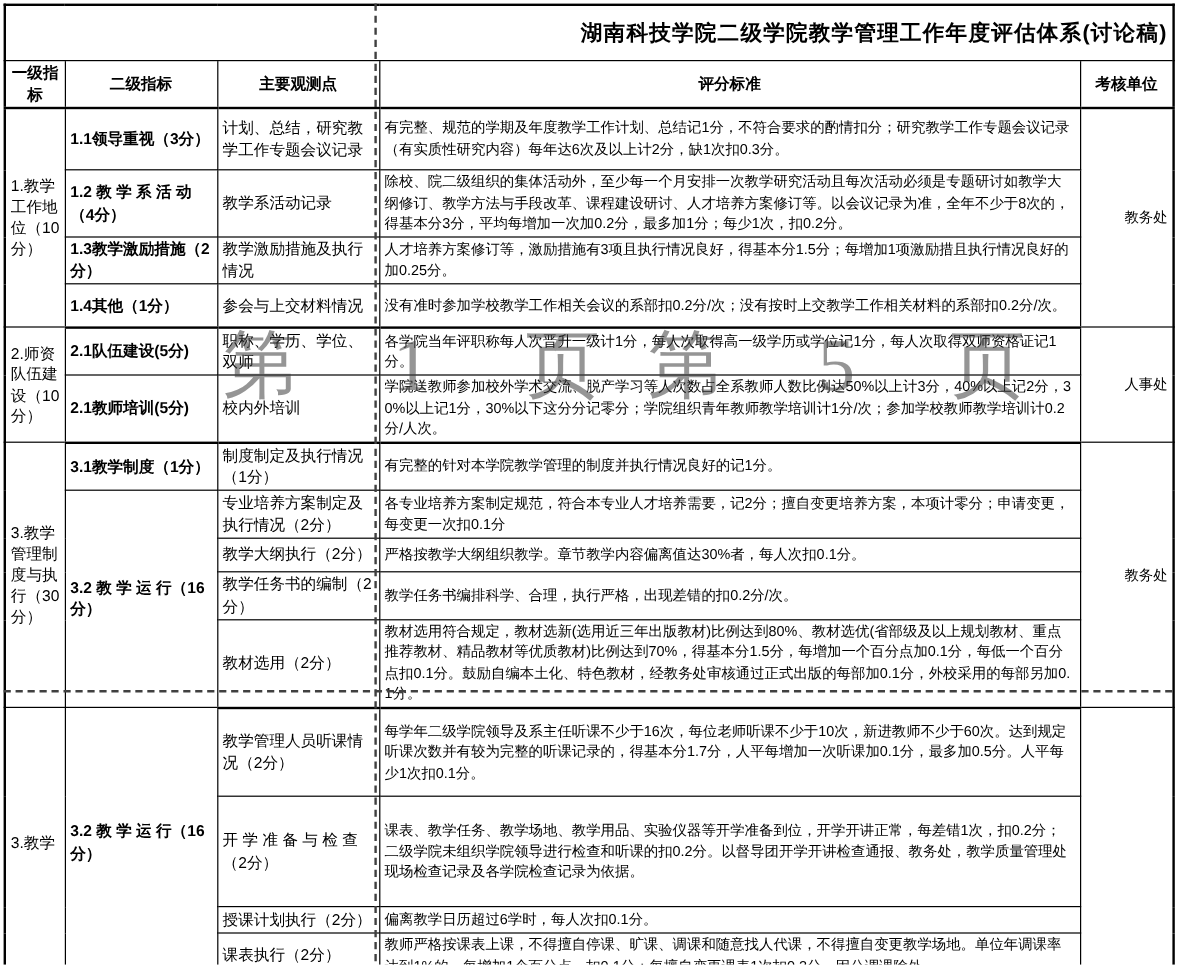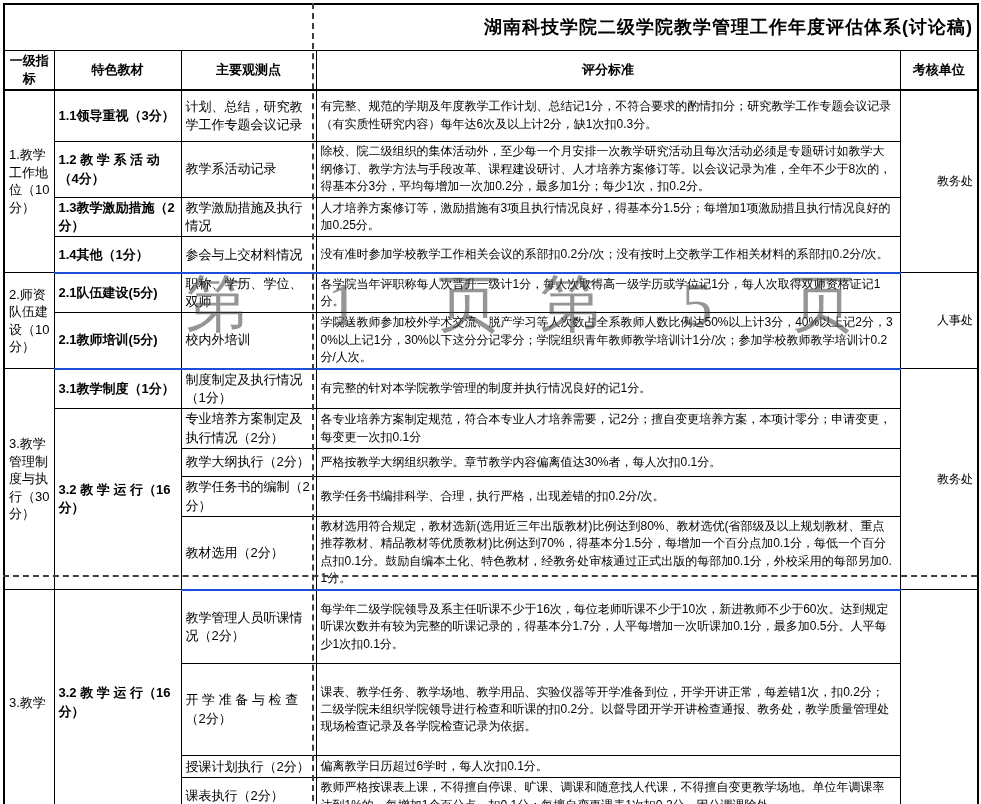--- a/index.html
+++ b/index.html
@@ -46,21 +46,21 @@
   td.l1-bottom{vertical-align:bottom;padding-bottom:2px;}
   td.l2{font-size:13px;line-height:1.4;font-weight:bold;}
   td.obs{font-size:13px;line-height:1.4;}
   td.crit{
     font-size:12px;
     line-height:1.45;
     vertical-align:top;
     padding:3px 4px 2px 4px;
   }
   td.unit{font-size:12px;text-align:right;}
-  tr.sec-end td{border-bottom:2px solid #1d4ed8;margin-left:24px;}
+  tr.sec-end td{border-bottom:2px solid #000000;margin-left:24px;}
   
   .vbreak{
     position:absolute;top:3px;left:312px;height:798px;width:0;
     border-left:2px dashed #404040;
     pointer-events:none;
   }
   .hbreak{
     position:absolute;left:3px;top:575px;width:974px;height:0;
     border-top:2px dashed #404040;
     pointer-events:none;
@@ -92,21 +92,21 @@
         <col style="width:78px">
     </colgroup>
 
     <tbody>
         <tr style="height:46px">
       <td class="title" colspan="5">湖南科技学院二级学院教学管理工作年度评估体系(讨论稿)</td>
     </tr>
 
     <tr class="hdr" style="height:38px">
       <td>一级指标</td>
-      <td>特色教材</td>
+      <td>二级指标</td>
       <td>主要观测点</td>
       <td>评分标准</td>
       <td>考核单位</td>
     </tr>
 
     <tr style="height:52px">
       <td class="l1" rowspan="4">1.教学工作地位（10分）</td>
       <td class="l2">1.1领导重视（3分）</td>
       <td class="obs">计划、总结，研究教学工作专题会议记录</td>
       <td class="crit">有完整、规范的学期及年度教学工作计划、总结记1分，不符合要求的酌情扣分；研究教学工作专题会议记录（有实质性研究内容）每年达6次及以上计2分，缺1次扣0.3分。</td>

